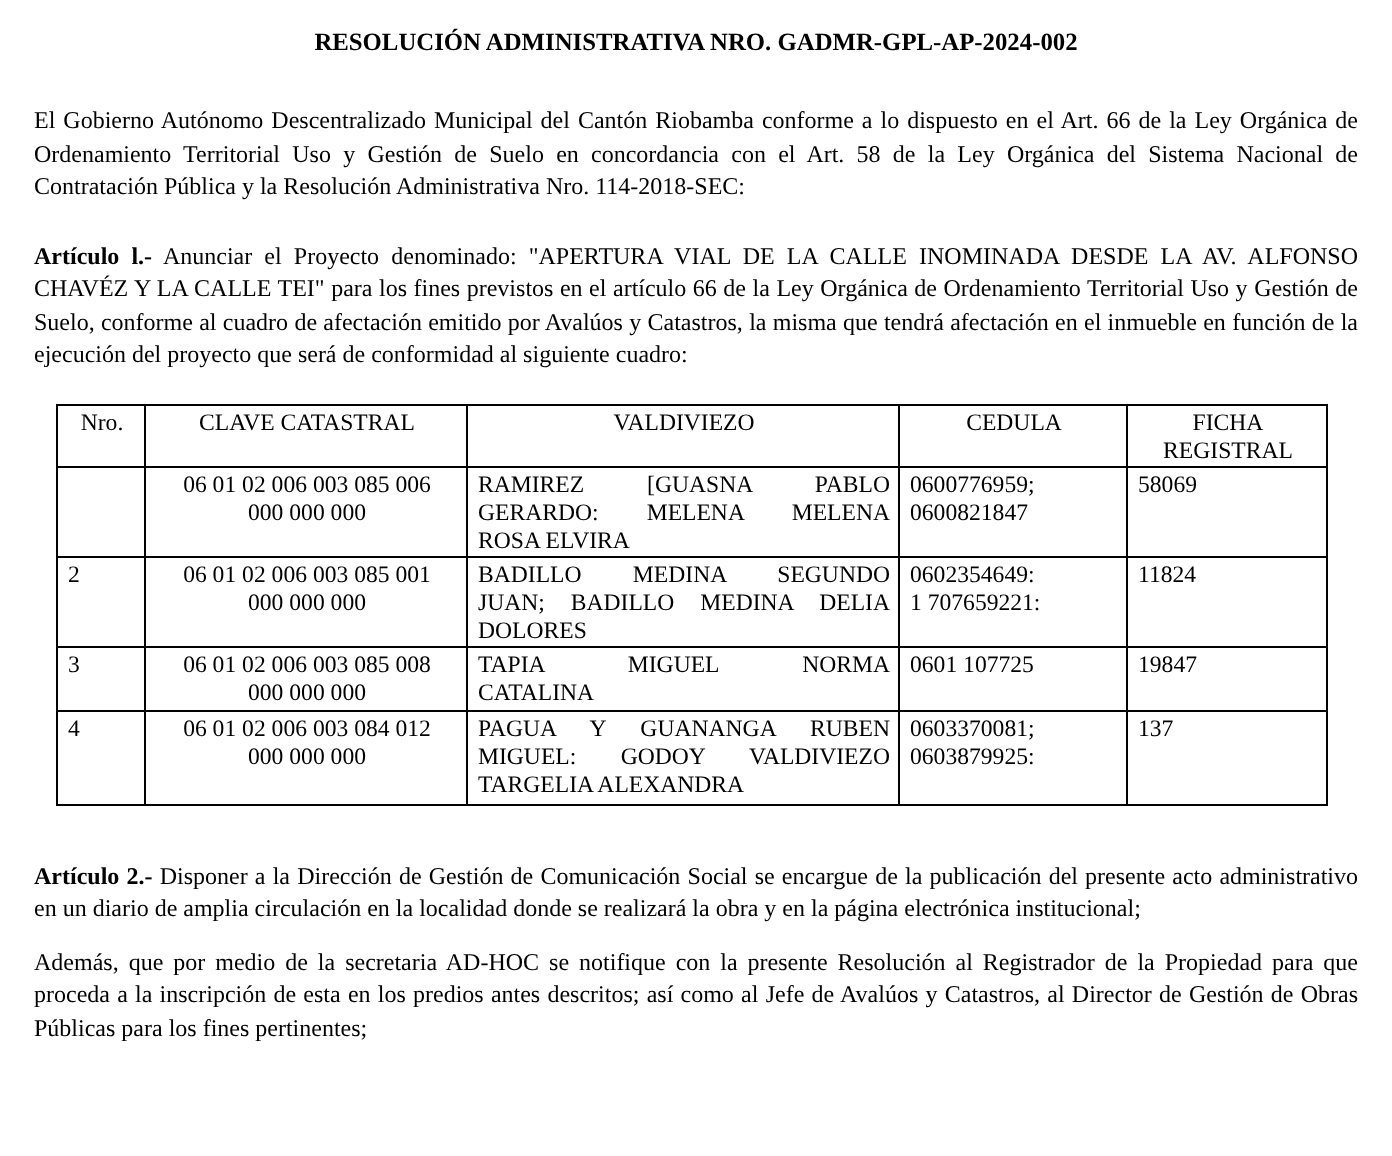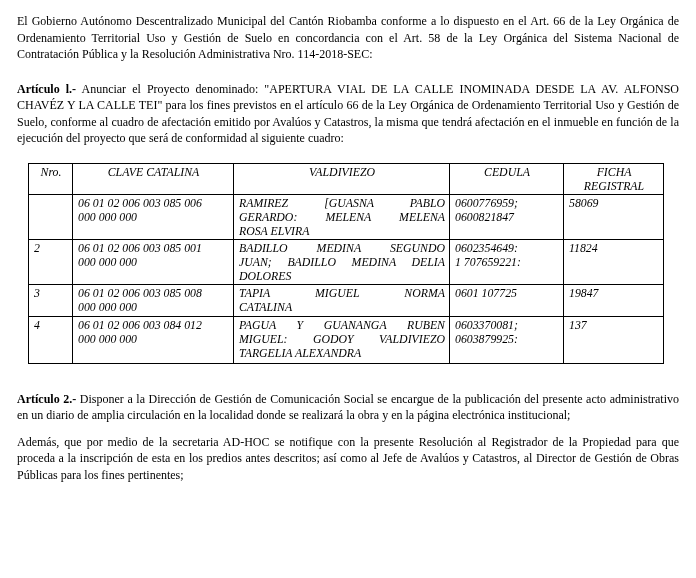--- a/index.html
+++ b/index.html
@@ -42,67 +42,67 @@
   .article-2 { margin-bottom: 10px; }
   .article-3 { margin-bottom: 12px; }
   .article-label { font-weight: bold; }
   table.affectation {
     border-collapse: collapse;
     table-layout: fixed;
     width: 635px;
     margin: 16px 0 27px 11px;
     font-size: 11.8px;
     line-height: 14px;
-    font-style: italic;
   }
   table.affectation th,
   table.affectation td {
     border: 1.5px solid #000000;
     vertical-align: top;
     padding: 1px 4px 1px 5px;
     font-weight: normal;
     overflow: hidden;
   }
   table.affectation th { text-align: center; }
   tr.hdr-row   { height: 30px; }
   tr.data-row-1 { height: 44px; }
   tr.data-row-2 { height: 45px; }
   tr.data-row-3 { height: 32px; }
   tr.data-row-4 { height: 47px; }
   td.cell-nro   { text-align: left; }
-  td.cell-clave { white-space: pre-line; }
+  td.cell-clave { text-align: center; white-space: pre-line; }
   td.cell-prop  { text-align: left; }
   td.cell-ced   { text-align: left; white-space: pre-line; }
   td.cell-ficha { text-align: left; }
   .jline { text-align: justify; text-align-last: justify; }
   .jline-last { text-align: left; }
 </style>
 </head>
 <body>
 
 <div class="page">
 
+  <div class="doc-title">RESOLUCIÓN ADMINISTRATIVA NRO. GADMR-GPL-AP-2024-002</div>
 
   <p class="para intro">El Gobierno Autónomo Descentralizado Municipal del Cantón Riobamba conforme a lo dispuesto en el Art. 66 de la Ley Orgánica de Ordenamiento Territorial Uso y Gestión de Suelo en concordancia con el Art. 58 de la Ley Orgánica del Sistema Nacional de Contratación Pública y la Resolución Administrativa Nro. 114-2018-SEC:</p>
 
 
   <p class="para article-1"><span class="article-label">Artículo l.-</span> <span>Anunciar el Proyecto denominado: "APERTURA VIAL DE LA CALLE INOMINADA DESDE LA AV. ALFONSO CHAVÉZ Y LA CALLE TEI" para los fines previstos en el artículo 66 de la Ley Orgánica de Ordenamiento Territorial Uso y Gestión de Suelo, conforme al cuadro de afectación emitido por Avalúos y Catastros, la misma que tendrá afectación en el inmueble en función de la ejecución del proyecto que será de conformidad al siguiente cuadro:</span></p>
 
   <table class="affectation">
     <colgroup>
       <col style="width:44px">
       <col style="width:161px">
       <col style="width:216px">
       <col style="width:114px">
       <col style="width:100px">
     </colgroup>
     <thead>
       <tr class="hdr-row">
         <th>Nro.</th>
-        <th>CLAVE CATALINA</th>
+        <th>CLAVE CATASTRAL</th>
         <th>VALDIVIEZO</th>
         <th>CEDULA</th>
         <th>FICHA REGISTRAL</th>
       </tr>
     </thead>
     <tbody>
       <tr class="data-row-1">
         <td class="cell-nro"></td>
         <td class="cell-clave">06 01 02 006 003 085 006
 000 000 000</td>

